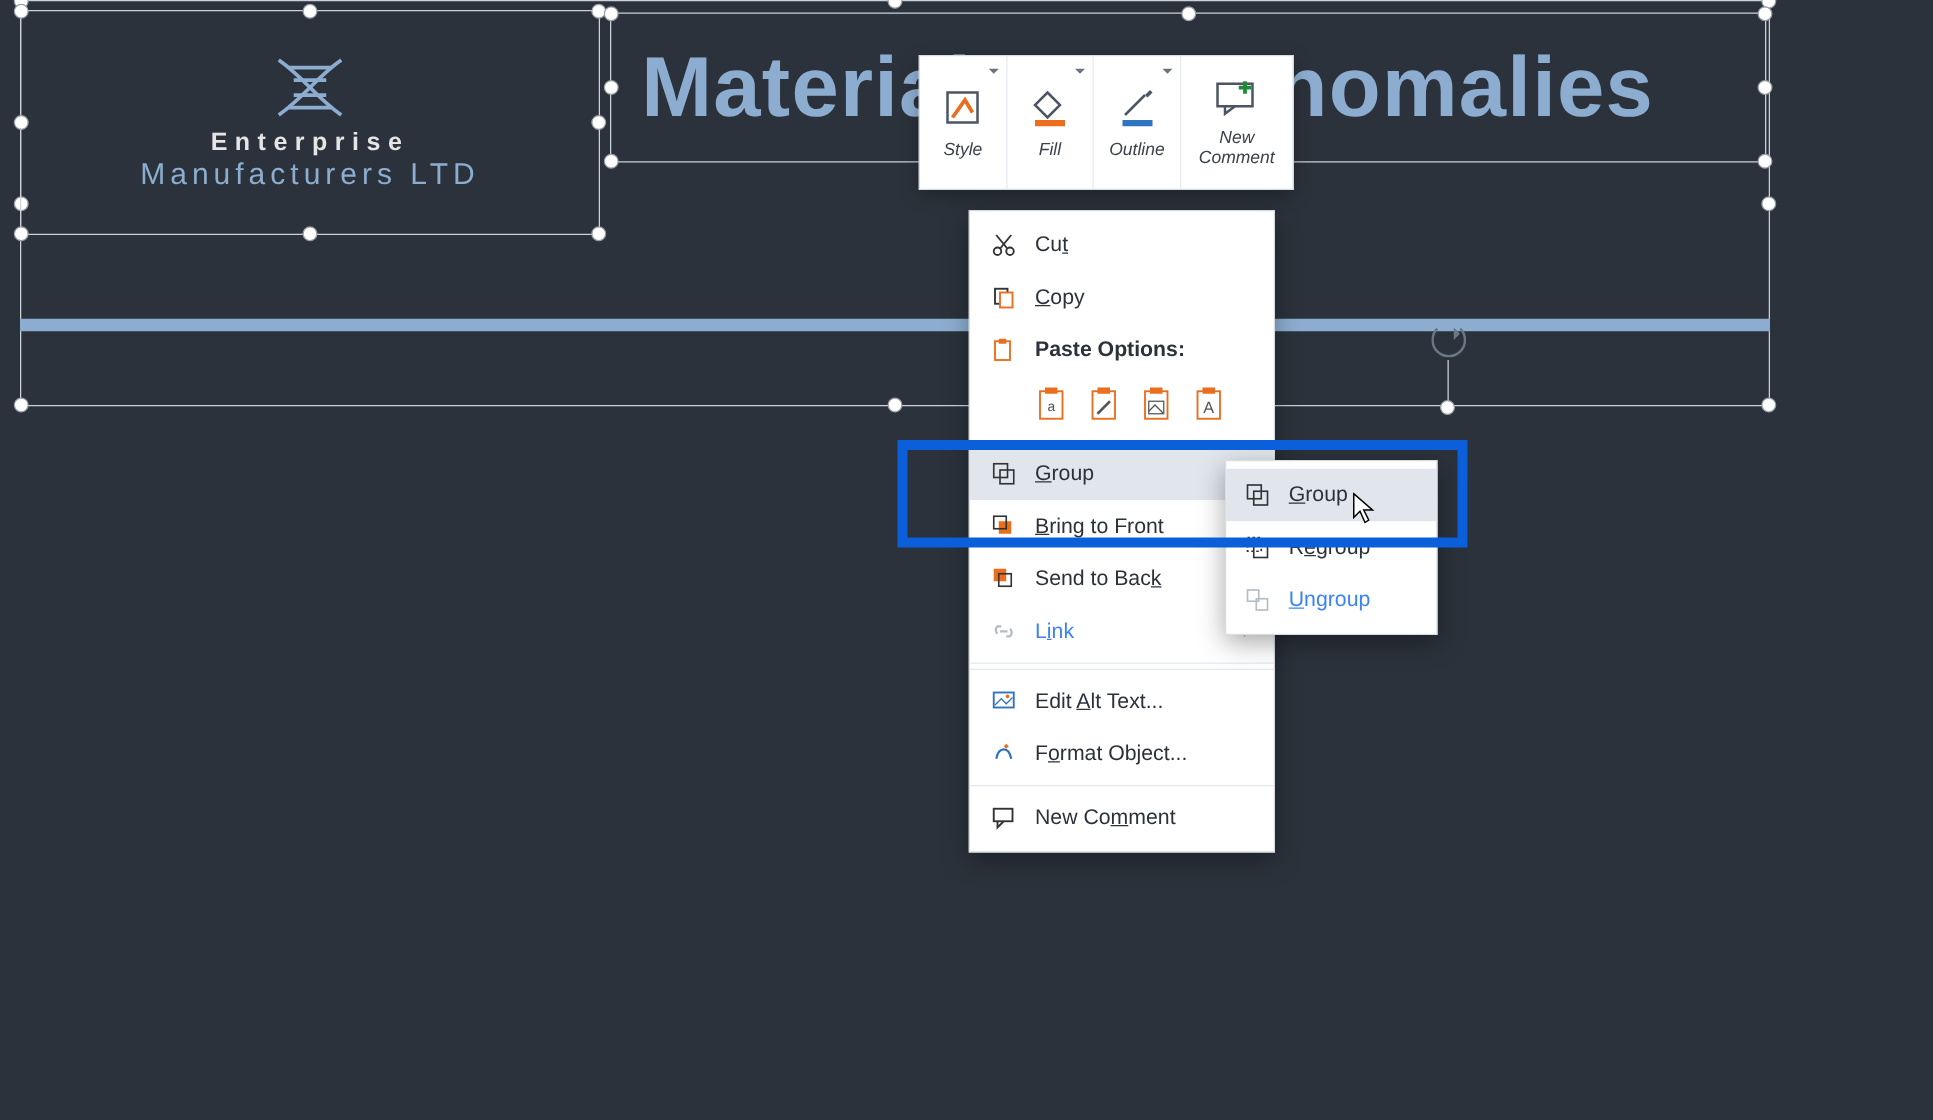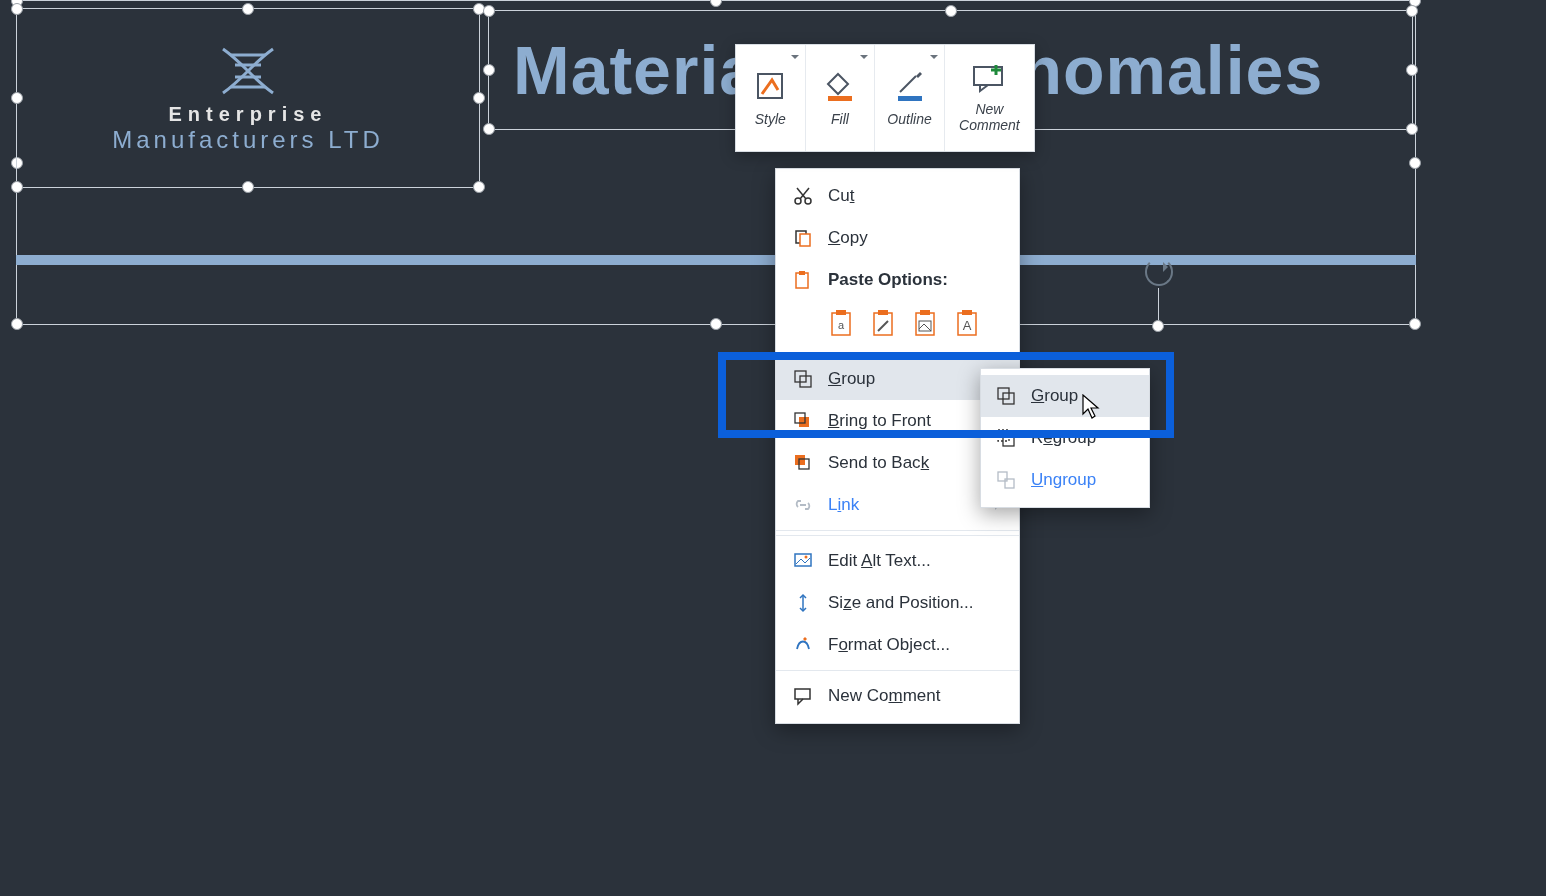--- a/index.html
+++ b/index.html
@@ -499,29 +499,20 @@
     <span class="menu-icon">
       <svg width="20" height="20" viewBox="0 0 20 20">
           <rect x="2" y="3" width="16" height="12" fill="none" stroke="#2f74c0" stroke-width="1.5"></rect>
           <path d="M3 13 L8 8 L12 12 L17 7" stroke="#2f74c0" fill="none"></path>
           <circle cx="13" cy="6" r="1.5" fill="#eb6e1f"></circle>
         </svg>
     </span>
     <span class="menu-label"><span class="plain">Edit </span><span class="ul">A</span><span class="plain">lt Text...</span></span>
   </div>
 
-  <div class="menu-item">
-    <span class="menu-icon">
-      <svg width="20" height="20" viewBox="0 0 20 20">
-          <line x1="10" y1="2" x2="10" y2="18" stroke="#2f74c0" stroke-width="1.5"></line>
-          <path d="M7 5 L10 2 L13 5 M7 15 L10 18 L13 15" stroke="#2f74c0" fill="none" stroke-width="1.5"></path>
-        </svg>
-    </span>
-    <span class="menu-label"><span class="plain">Si</span><span class="ul">z</span><span class="plain">e and Position...</span></span>
-  </div>
 
   <div class="menu-item">
     <span class="menu-icon">
       <svg width="20" height="20" viewBox="0 0 20 20">
           <path d="M4 14 C 6 4, 14 4, 16 14" stroke="#2f74c0" fill="none" stroke-width="1.8"></path>
           <path d="M10 4 L12 2 L14 4 L12 6 Z" fill="#eb6e1f"></path>
         </svg>
     </span>
     <span class="menu-label"><span class="plain">F</span><span class="ul">o</span><span class="plain">rmat Object...</span></span>
   </div>

